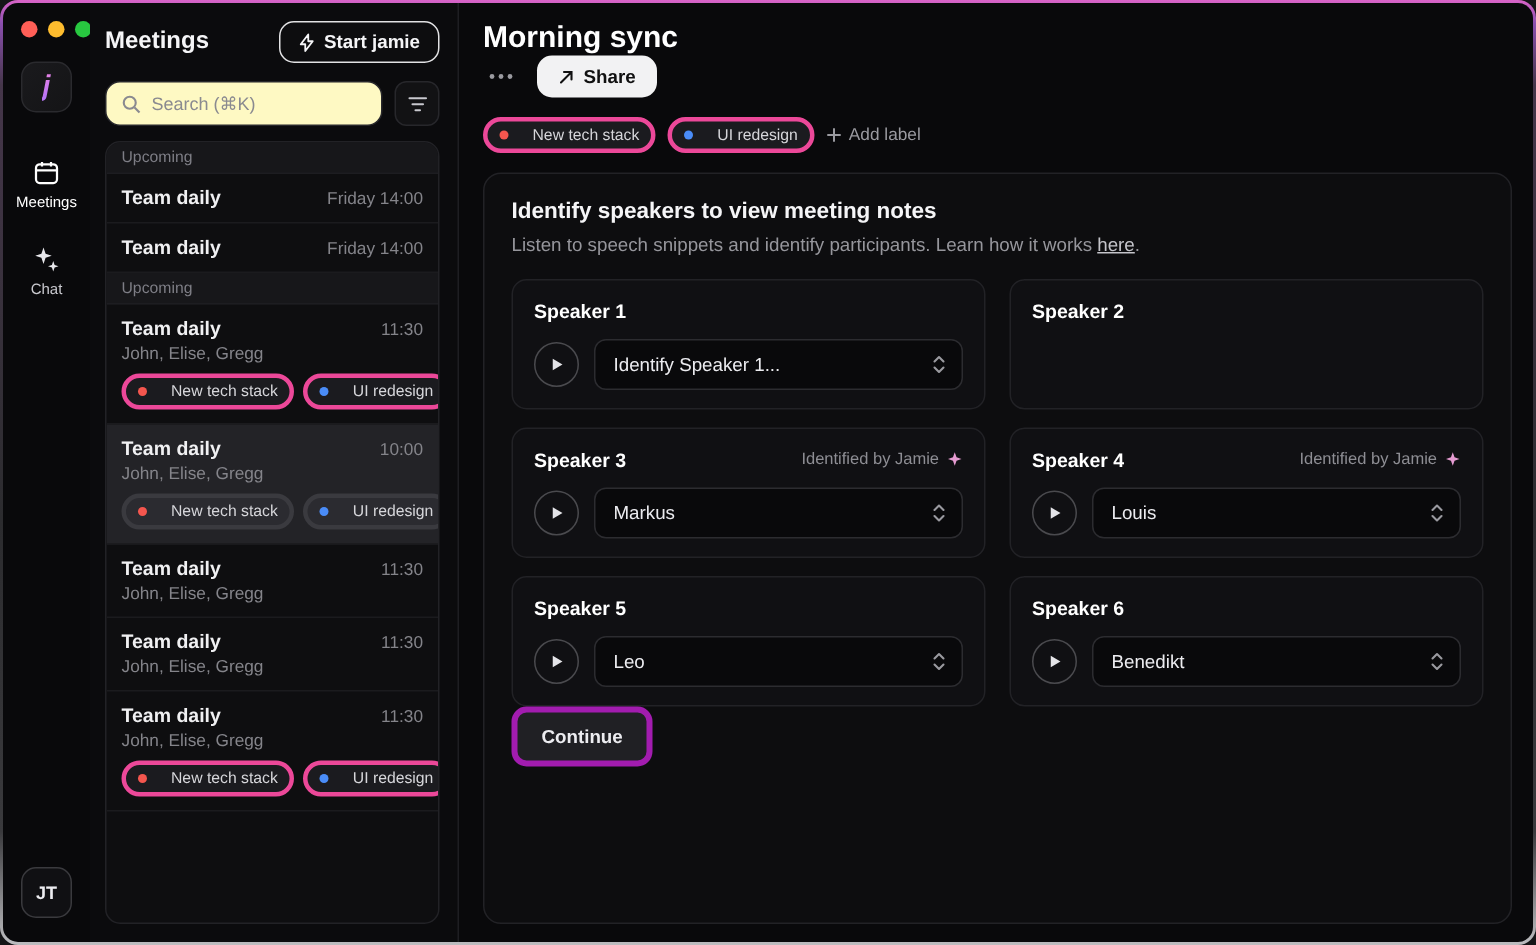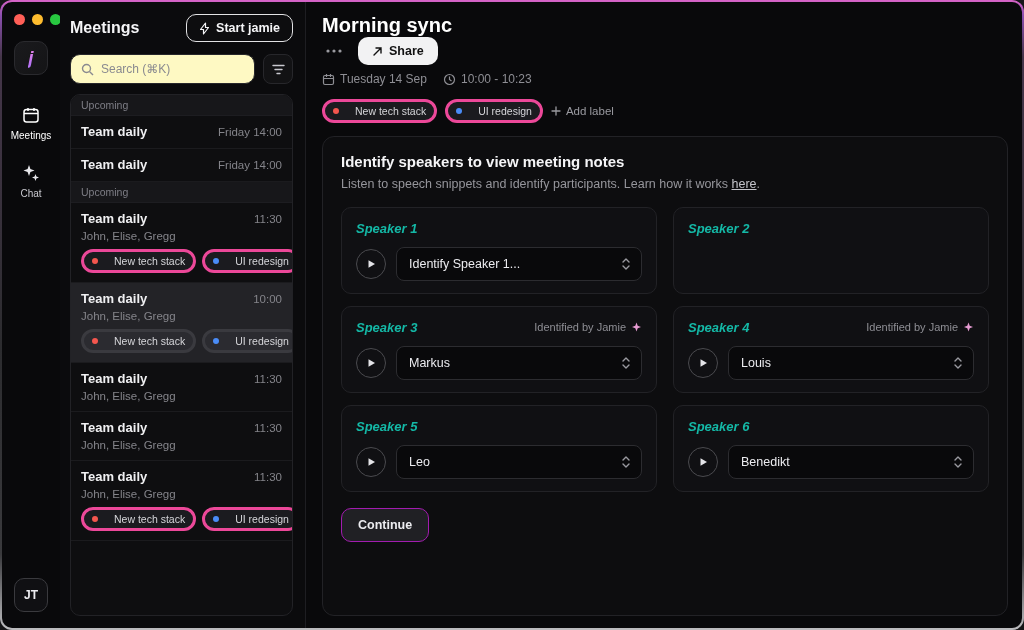--- a/index.html
+++ b/index.html
@@ -67,31 +67,31 @@
     color: #9a9aa0; font-size: 11.5px; cursor: pointer; }
 
   .card { margin-top: 13px; flex: 1; border: 1px solid #222226; border-radius: 12px; background: #0d0d0f;
     padding: 16px 18px; display: flex; flex-direction: column; min-height: 0; }
   .card-h { font-size: 15px; font-weight: 700; color: #f5f5f7; }
   .card-sub { font-size: 12.5px; color: #96969c; margin-top: 7px; }
   .card-sub a { color: #c4c4ca; text-decoration: underline; cursor: pointer; }
   .grid { margin-top: 16px; display: grid; grid-template-columns: 1fr 1fr; gap: 12px 16px; }
   .speaker { border: 1px solid #222226; border-radius: 10px; background: #101013; padding: 12px 14px; }
   .sp-head { display: flex; justify-content: space-between; align-items: center; min-height: 16px; }
-  .sp-name { font-size: 13px; font-weight: 600; color: #14b8a6; font-style: italic; }
+  .sp-name { font-size: 13px; font-weight: 600; color: #ffffff; }
   .sp-ident { display: flex; align-items: center; gap: 5px; font-size: 11px; color: #8e8e94; }
   .sp-controls { display: flex; align-items: center; gap: 10px; margin-top: 11px; }
   .play { width: 30px; height: 30px; border-radius: 50%; border: 1px solid #4a4a4e; background: transparent;
     display: flex; align-items: center; justify-content: center; cursor: pointer; flex: none; }
   .play.active { border: 1.5px solid #ececec; }
   .select { flex: 1; height: 34px; border-radius: 8px; border: 1px solid #2c2c30; background: #09090b;
     display: flex; align-items: center; justify-content: space-between; padding: 0 10px 0 12px;
     font-size: 12.5px; color: #ececf0; cursor: pointer; }
-  .continue { margin-top: 16px; align-self: flex-start; padding: 9px 16px; border-radius: 10px;
-    background: #202024; border: 1px solid #a21caf; color: #ececf0; font-size: 12.5px; font-weight: 600; cursor: pointer; }
+  .continue { align-self: flex-start; padding: 9px 16px; border-radius: 10px;
+    background: #202024; border: 4px solid #a21caf; color: #ececf0; font-size: 12.5px; font-weight: 600; cursor: pointer; }
 
   svg { display: block; }
 </style>
 </head>
 <body>
 
 <div class="frame">
   <div class="window">
 
     <div class="rail">
@@ -268,40 +268,20 @@
             <span>
               <svg width="11" height="11" viewBox="0 0 11 11" fill="none" stroke="#111" stroke-width="1.4" stroke-linecap="round">
                 <path d="M2 9L9 2M4 2h5v5"></path>
               </svg>
             </span>
             <span>Share</span>
           </button>
         </div>
       </div>
 
-      <div class="meta">
-        <span class="meta-item">
-          <span>
-            <svg width="13" height="13" viewBox="0 0 13 13" fill="none" stroke="#8e8e94" stroke-width="1.2">
-              <rect x="1.5" y="2.5" width="10" height="9" rx="1.5"></rect>
-                <path d="M1.5 5.5h10M4.5 1v3M8.5 1v3"></path>
-            </svg>
-          </span>
-          <span>Tuesday 14 Sep</span>
-        </span>
-        <span class="meta-item">
-          <span>
-            <svg width="13" height="13" viewBox="0 0 13 13" fill="none" stroke="#8e8e94" stroke-width="1.2">
-              <circle cx="6.5" cy="6.5" r="5"></circle>
-                <path d="M6.5 3.5v3l2 1.5"></path>
-            </svg>
-          </span>
-          <span>10:00 - 10:23</span>
-        </span>
-      </div>
 
       <div class="labels">
         <span class="chip">
             <span class="dot red"></span>
             <span>New tech stack</span>
           </span>
         <span class="chip">
             <span class="dot blue"></span>
             <span>UI redesign</span>
           </span>

